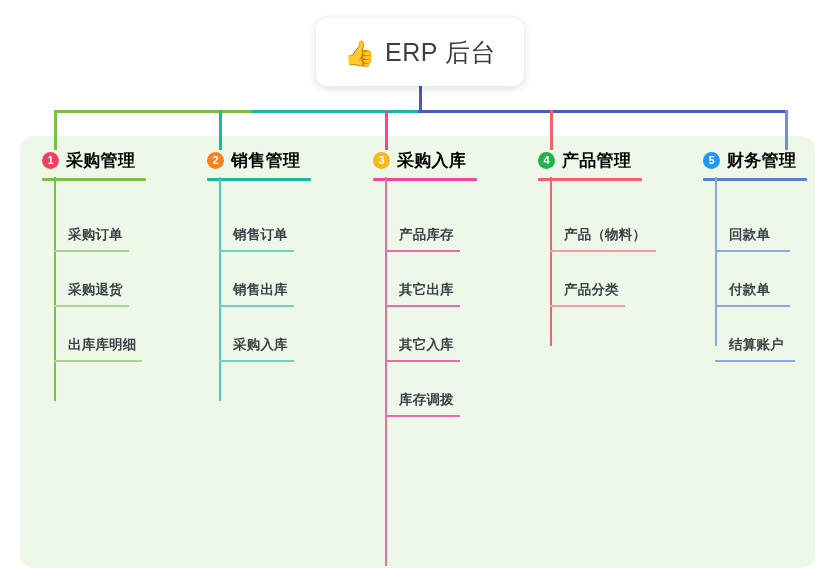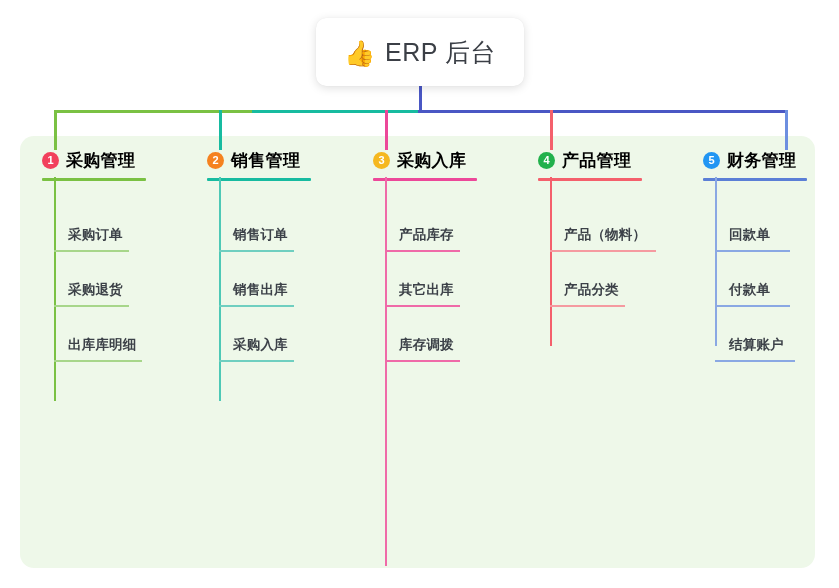--- a/index.html
+++ b/index.html
@@ -208,20 +208,24 @@
   <div class="leaves">
     <div class="leaf">
       <span class="leaf-text">产品库存</span>
       <span class="leaf-rule" style="width:75px; background:#ef6aa8;"></span>
     </div>
     <div class="leaf">
       <span class="leaf-text">其它出库</span>
       <span class="leaf-rule" style="width:75px; background:#ef6aa8;"></span>
     </div>
     <div class="leaf">
+      <span class="leaf-text">其它入库</span>
+      <span class="leaf-rule" style="width:75px; background:#ef6aa8;"></span>
+    </div>
+    <div class="leaf">
       <span class="leaf-text">库存调拨</span>
       <span class="leaf-rule" style="width:75px; background:#ef6aa8;"></span>
     </div>
   </div>
 </div>
 
 <div class="branch" style="left:538px; top:147px; width:160px;">
   <div class="branch-head">
     <span class="badge" style="background:#22b14c;">4</span>
     <span class="branch-title">产品管理</span>

